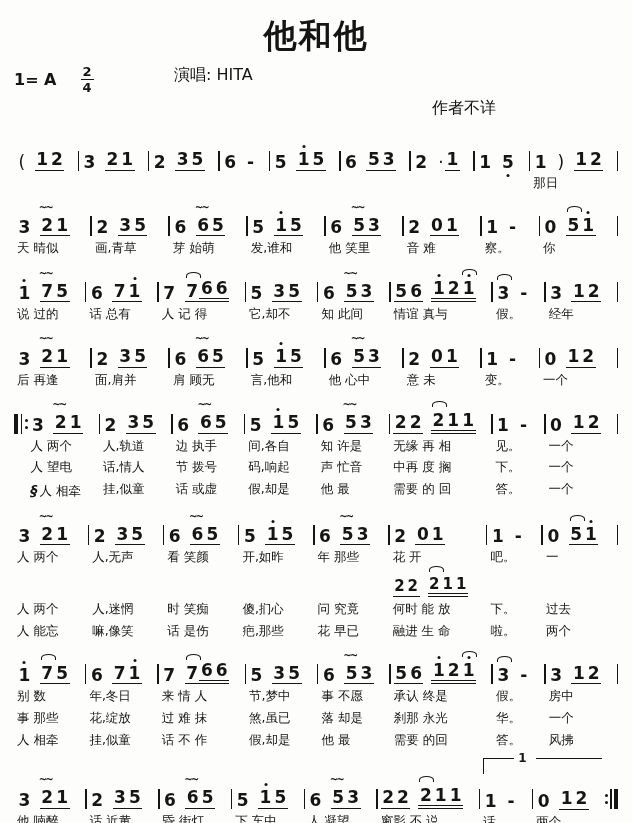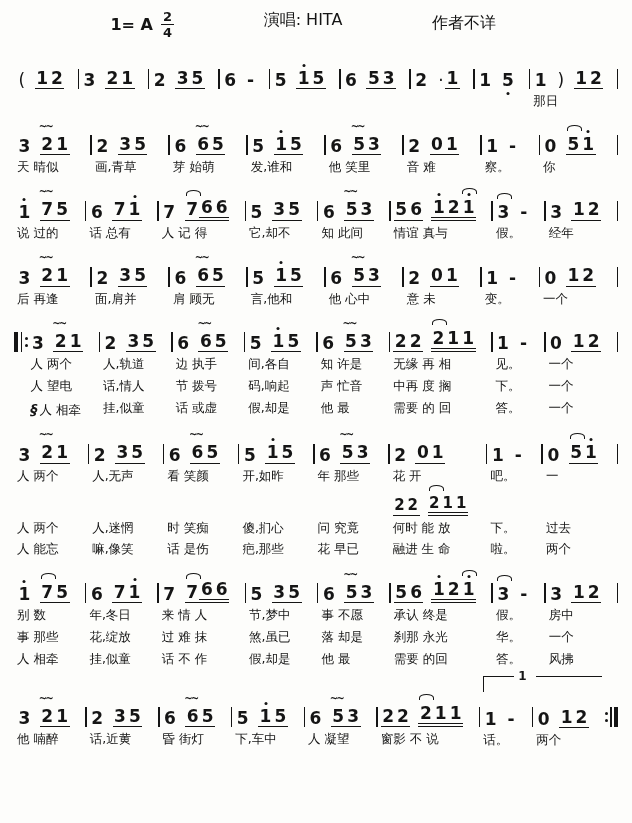--- a/index.html
+++ b/index.html
@@ -1,25 +1,25 @@
 <!DOCTYPE html>
 <html><head>
 <meta charset="utf-8">
 <style>
   html,body{margin:0;padding:0;background:#e8e8e8;}
   .sheet{width:632px;min-height:823px;box-sizing:border-box;margin:0 auto;background:#fdfdfb;
          font-family:"DejaVu Sans",sans-serif;color:#151515;padding:10px 14px 8px;}
   .title{text-align:center;font-size:33px;font-weight:bold;letter-spacing:2px;margin:4px 0 6px;}
   .meta{display:flex;align-items:flex-start;font-size:16px;margin-bottom:14px;}
-  .key{width:160px;font-weight:bold;display:flex;align-items:center;gap:8px;font-size:16px;justify-content:flex-end;}
+  .key{width:160px;font-weight:bold;display:flex;align-items:center;gap:24px;font-size:16px;}
   .frac{display:inline-flex;flex-direction:column;align-items:center;line-height:1.05;font-size:13px;font-weight:bold;}
   .frac .den{border-top:1.3px solid #151515;padding:1px 2px 0;}
   .frac .num{padding:0 2px;}
-  .performer{flex:1;text-align:center;}
-  .rightblock{width:186px;line-height:1.6;}
+  .performer{flex:1;}
+  .rightblock{width:186px;line-height:1.6;margin-top:30px;}
   
   .system{display:flex;align-items:flex-start;margin:8px 0 2px;}
   .measure{flex:1 1 auto;display:flex;flex-direction:column;min-width:0;padding:0 3px;}
   .notes{display:flex;align-items:flex-end;height:21px;padding-top:15px;white-space:nowrap;
          font-size:17px;font-weight:bold;line-height:1;}
   .notes.alt{height:18px;padding-top:12px;font-size:15px;}
   .nt{position:relative;display:inline-block;line-height:1;padding:0 1.5px;}
   .nt b{font-weight:700;}
   .sym b{font-weight:400;}
   .grp{display:inline-flex;align-items:flex-end;}
@@ -43,20 +43,21 @@
   
   .ending{height:15px;position:relative;}
   .ending.on{border-top:1.5px solid #151515;}
   .ending.first{border-left:1.5px solid #151515;}
   .elabel{position:absolute;top:-8px;left:30px;font-size:12px;font-weight:bold;background:#fdfdfb;padding:0 4px;}
 </style>
 </head>
 <body>
 
 <div class="sheet">
+  <div class="title">他和他</div>
   <div class="meta">
     <div class="key">
       <span>1= A</span>
       <span class="frac">
         <span class="num">2</span>
         <span class="den">4</span>
       </span>
     </div>
     <div class="performer">演唱: HITA</div>
     <div class="rightblock">

